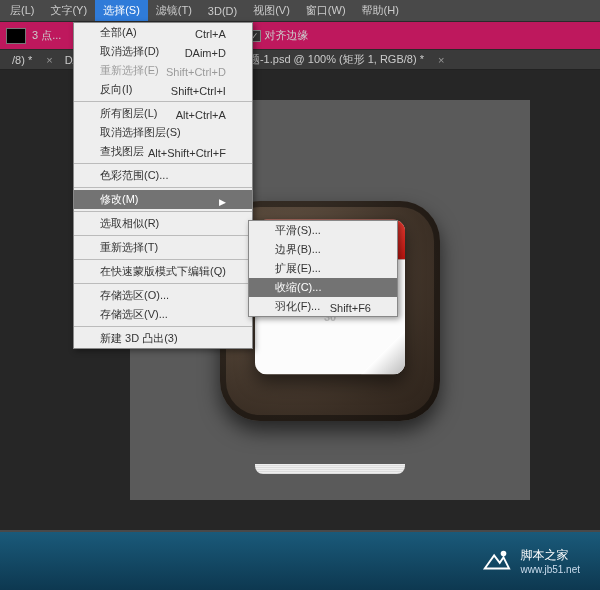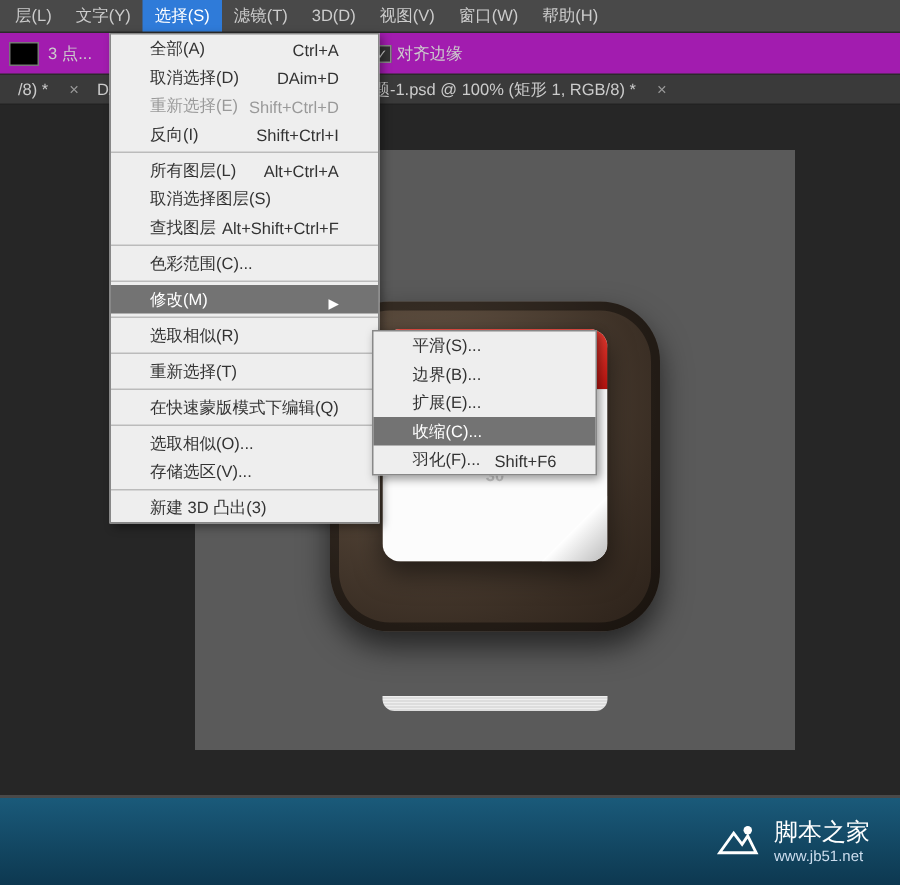--- a/index.html
+++ b/index.html
@@ -1,19 +1,19 @@
 <!DOCTYPE html>
 <html><head>
 <meta charset="utf-8">
 <style>
 *{margin:0;padding:0;box-sizing:border-box;font-family:"Microsoft YaHei",sans-serif;font-size:11px;color:#ccc}
 body{background:#494949;width:600px;height:590px;overflow:hidden;position:relative}
 .menubar{background:#494949;height:22px;display:flex;align-items:center;padding-left:2px;border-bottom:1px solid #2a2a2a}
 .menubar span{padding:3px 8px;cursor:pointer}
-.toolbar{background:#a21caf;height:28px;display:flex;align-items:center;padding:0 6px;gap:6px;border-bottom:1px solid #2a2a2a}
+.toolbar{background:#be185d;height:28px;display:flex;align-items:center;padding:0 6px;gap:6px;border-bottom:1px solid #2a2a2a}
 .swatch{width:20px;height:16px;background:#000;border:1px solid #777}
 .shapebtn{width:22px;height:18px;border:1px solid #666;display:flex;align-items:center;justify-content:center;margin:0 1px}
 .shapebtn svg{display:block}
 .tabbar{background:#3a3a3a;height:20px;display:flex;align-items:center;padding-left:6px;gap:6px;color:#aaa;font-size:10px;border-bottom:1px solid #222}
 .tabbar .tab{padding:2px 6px}
 .tabbar .x{color:#999;margin-left:2px}
 .canvas-area{position:relative;height:460px;background:#262626;display:flex;align-items:center;justify-content:center}
 .canvas{width:400px;height:400px;background:#5a5a5a;position:relative;margin-left:60px}
 .icon-base{position:absolute;left:50%;top:50%;transform:translate(-50%,-45%);width:220px;height:220px;border-radius:40px;background:radial-gradient(circle at 30% 30%,#6b5a4a,#3a2e24 70%,#2a2018);box-shadow:inset 0 0 0 6px rgba(0,0,0,.4),0 10px 20px rgba(0,0,0,.6)}
 .cal{position:absolute;left:50%;top:50%;transform:translate(-50%,-52%);width:150px;height:155px;border-radius:12px;overflow:hidden;box-shadow:0 8px 18px rgba(0,0,0,.5),0 1px 0 #fff inset}
@@ -156,21 +156,21 @@
       <span>重新选择(T)</span>
       <span></span>
     </div>
     <hr>
     <div class="row">
       <span>在快速蒙版模式下编辑(Q)</span>
       <span></span>
     </div>
     <hr>
     <div class="row">
-      <span>选取相似(O)...</span>
+      <span>存储选区(O)...</span>
       <span></span>
     </div>
     <div class="row">
       <span>存储选区(V)...</span>
       <span></span>
     </div>
     <hr>
     <div class="row">
       <span>新建 3D 凸出(3)</span>
       <span></span>
@@ -199,16 +199,16 @@
       <span>Shift+F6</span>
     </div>
   </div>
 
 <div class="footer">
   <svg viewBox="0 0 32 32">
       <path d="M4 24 L14 10 L20 18 L24 12 L30 24 Z" fill="none" stroke="#fff" stroke-width="2"></path>
       <circle cx="24" cy="8" r="3" fill="#fff"></circle>
     </svg>
   <div>
-    <div style="font-size:16px;color:#fff">脚本之家</div>
+    <div style="font-size:12px;color:#fff">脚本之家</div>
     <div style="font-size:10px;color:#cde">www.jb51.net</div>
   </div>
 </div>
 
 </body></html>

